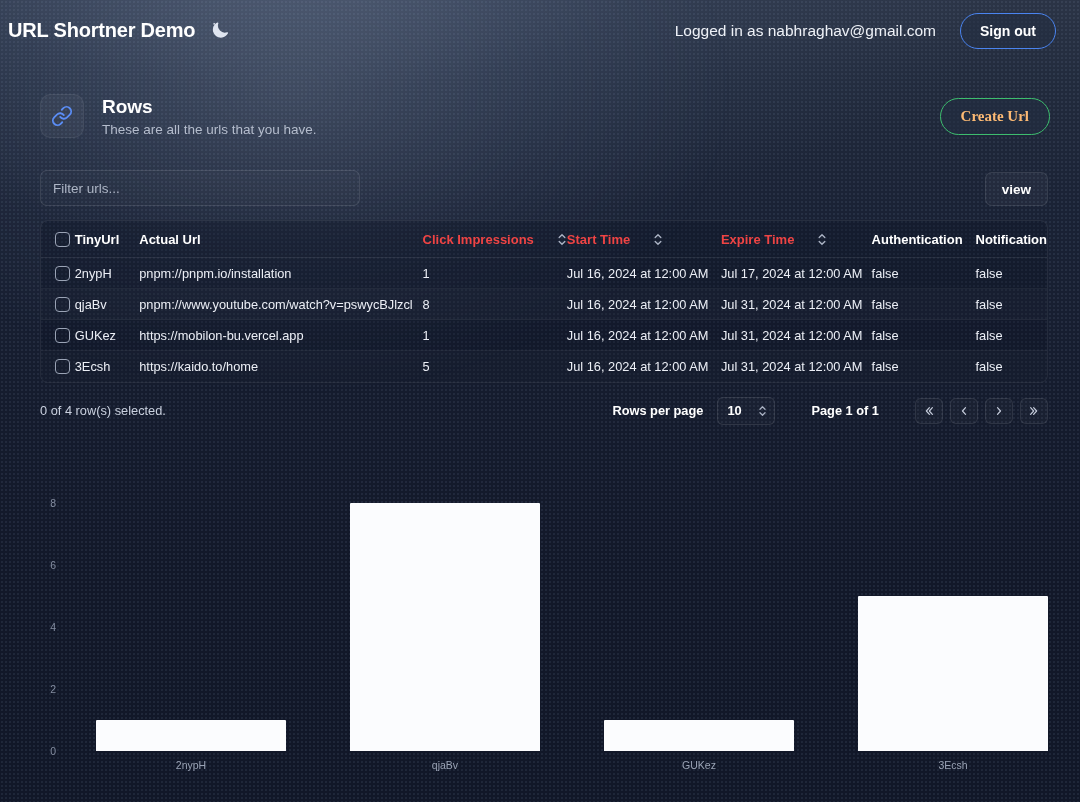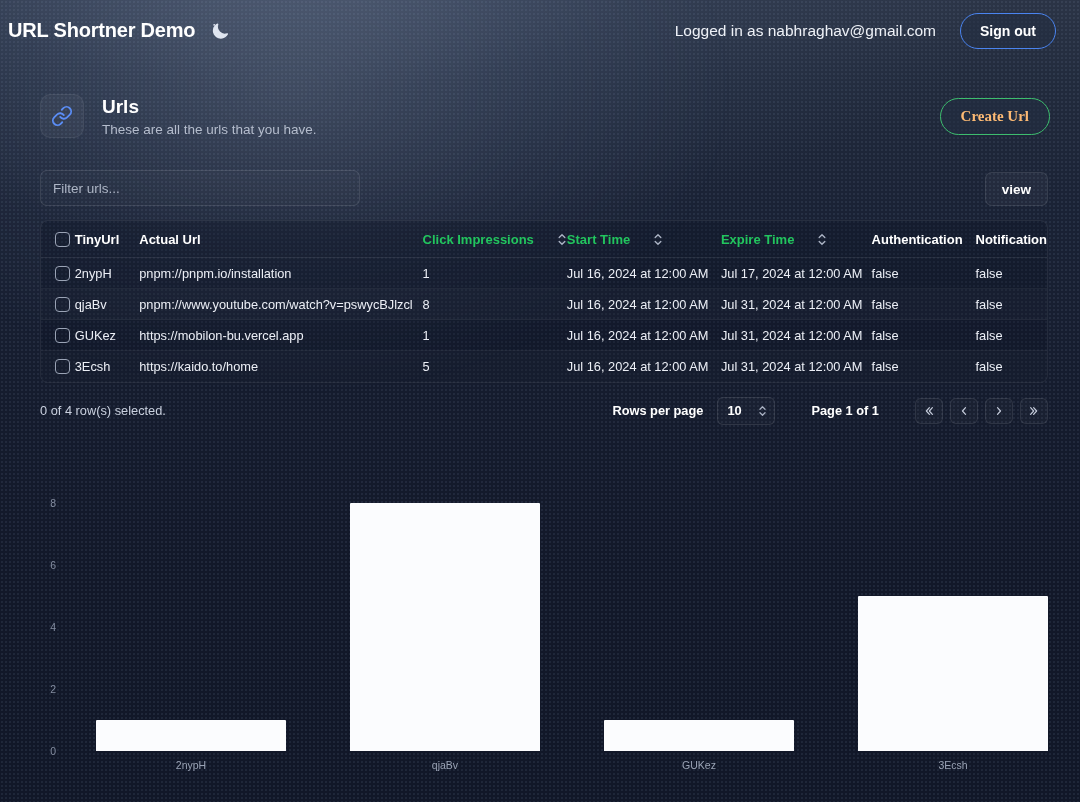--- a/index.html
+++ b/index.html
@@ -48,21 +48,20 @@
 
   
   .topbar {
     height: 61px;
     display: flex;
     align-items: center;
     padding: 0 24px 0 8px;
   }
   .brand {
     display: flex;
-    align-items: center;
     gap: 14px;
   }
   .brand-title {
     font-size: 20px;
     font-weight: bold;
     letter-spacing: -0.2px;
     color: #ffffff;
   }
   .moon-icon {
     width: 22px; height: 22px;
@@ -212,21 +211,21 @@
     background: transparent;
     display: inline-block;
     vertical-align: middle;
     cursor: pointer;
   }
   .th-sort {
     display: inline-flex;
     align-items: center;
     gap: 23px;
     cursor: pointer;
-    color: #22c55e;
+    color: #ef4444;
   }
   .sort-ico {
     display: inline-block;
     color: #aab2c3;
     font-size: 9px;
     line-height: 9px;
     letter-spacing: 0;
   }
   .sort-ico svg { display: block; }
 
@@ -362,21 +361,21 @@
   </div>
 
   <div class="section-head">
     <span class="link-badge">
       <svg width="22" height="22" viewBox="0 0 24 24" fill="none" stroke="currentColor" stroke-width="2" stroke-linecap="round" stroke-linejoin="round">
         <path d="M10 13a5 5 0 0 0 7.54.54l3-3a5 5 0 0 0-7.07-7.07l-1.72 1.71"></path>
         <path d="M14 11a5 5 0 0 0-7.54-.54l-3 3a5 5 0 0 0 7.07 7.07l1.71-1.71"></path>
       </svg>
     </span>
     <div class="section-text">
-      <div class="section-title">Urls</div>
+      <div class="section-title">Rows</div>
       <div class="section-sub">These are all the urls that you have.</div>
     </div>
     <button class="create-btn">Create Url</button>
   </div>
 
   <div class="filter-row">
     <input class="filter-input" placeholder="Filter urls..." style="">
     <button class="view-btn">view</button>
   </div>
 

